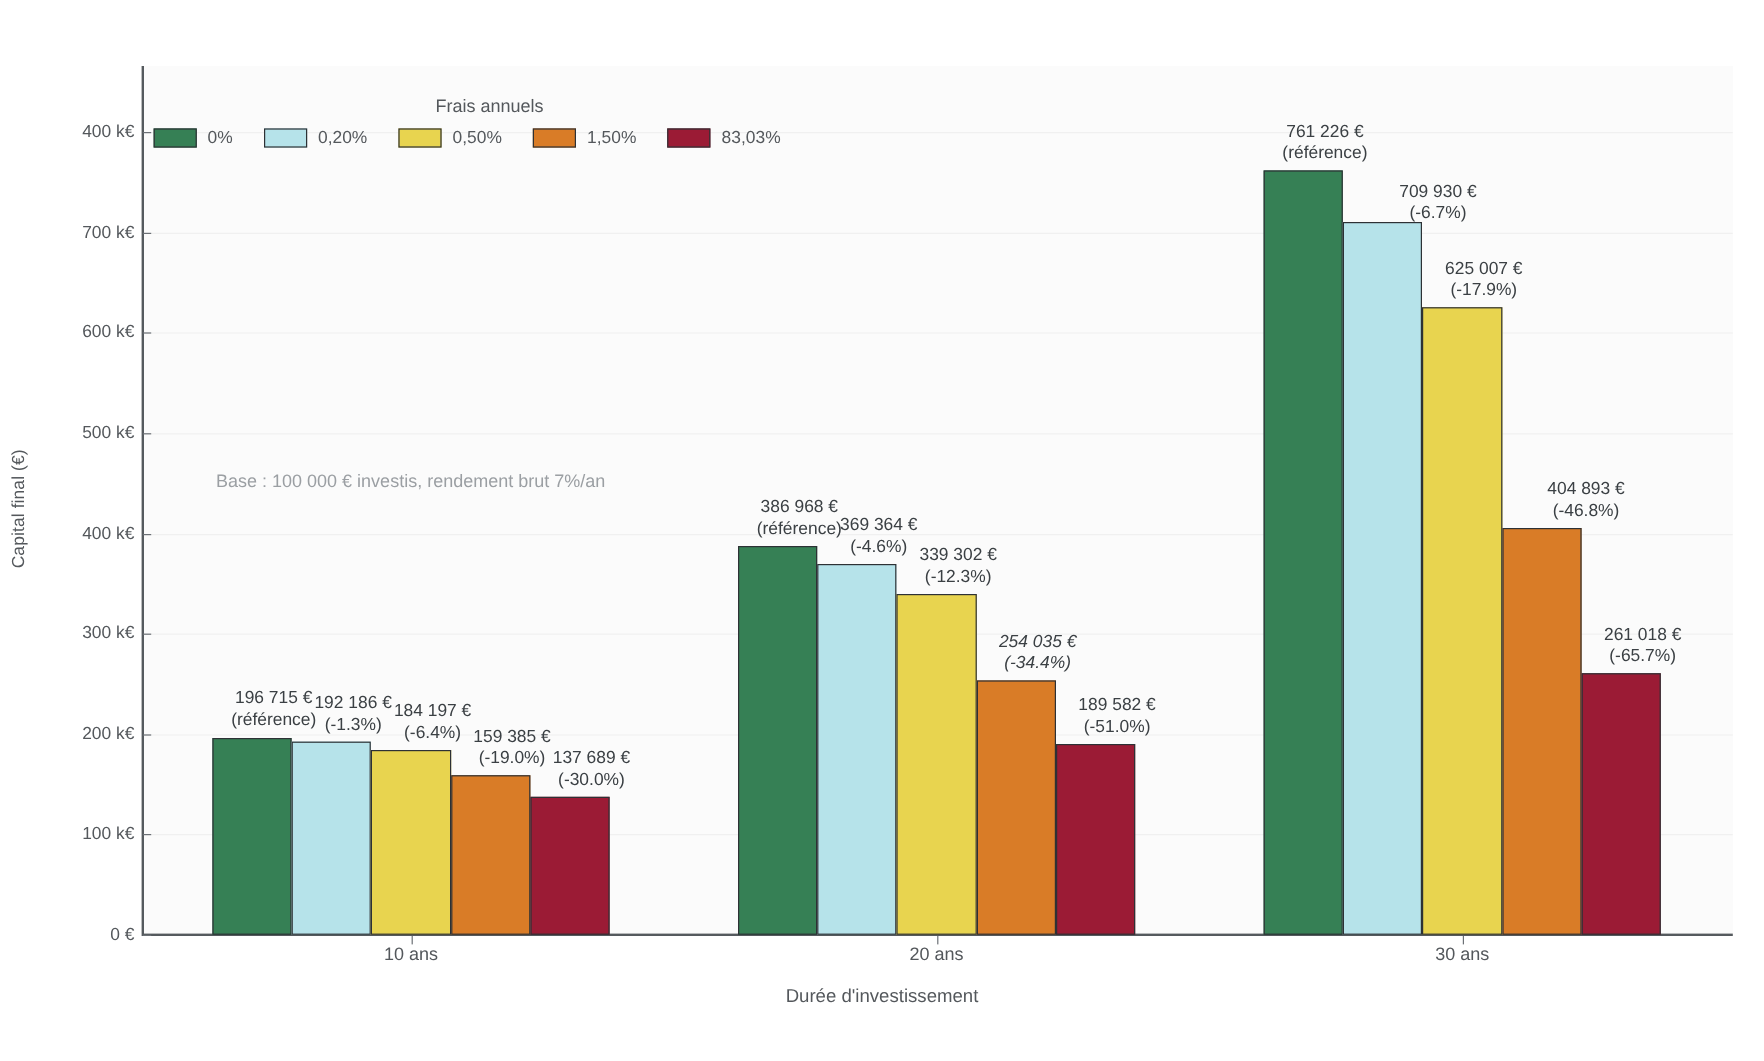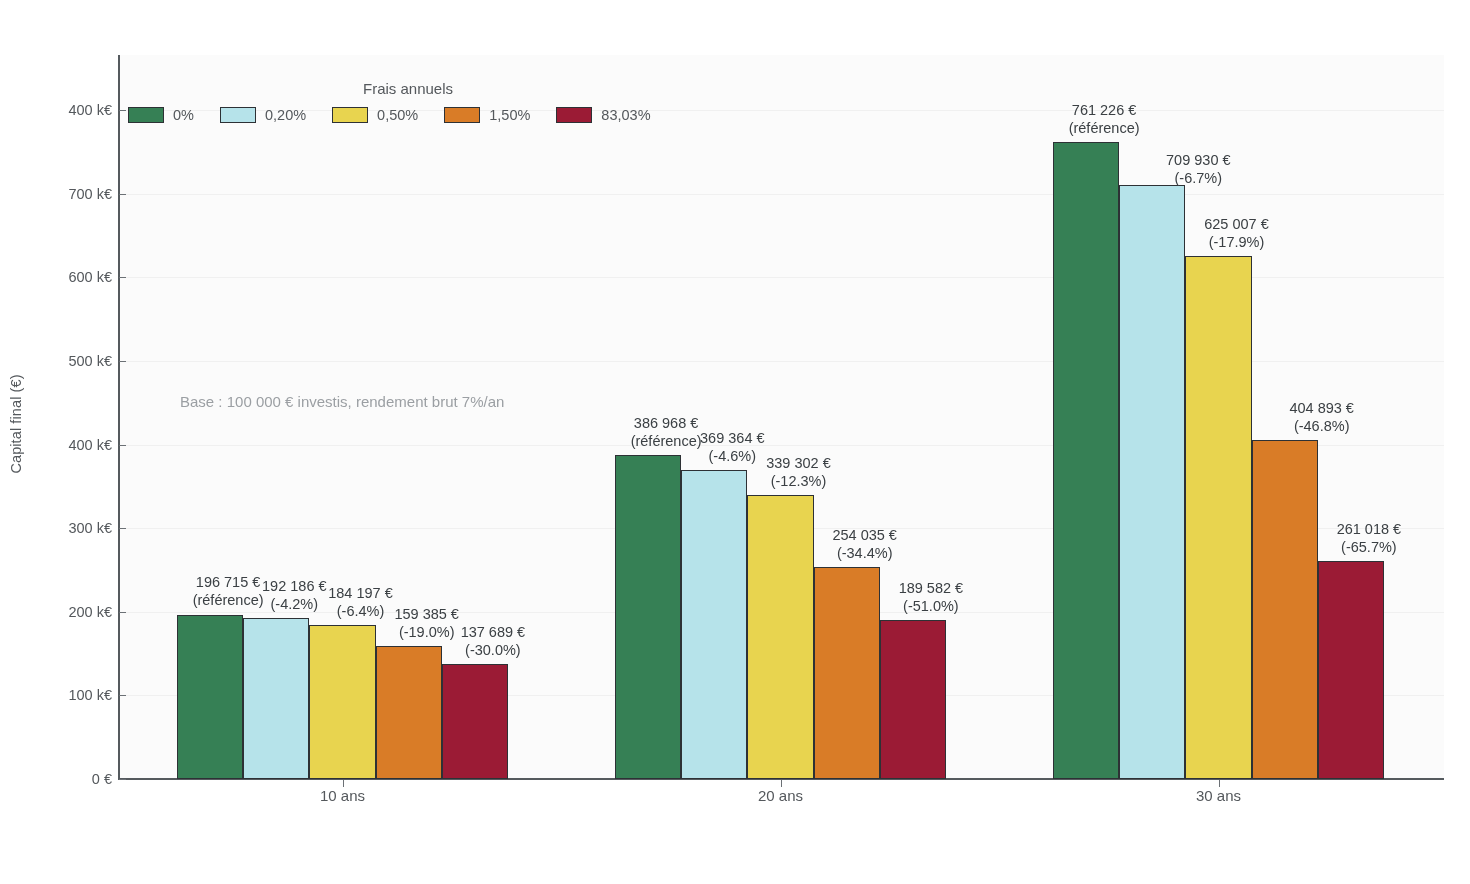--- a/index.html
+++ b/index.html
@@ -262,21 +262,21 @@
       <div class="bar" title="30 ans / 2,50% : 261 018 €" style="left: 1198.8px; width: 66.2px; height: 218.276px; background: rgb(155, 27, 53);"></div>
     </div>
 
   <div id="bar-labels">
       <div class="bar-label" style="left: 228.1px; top: 573.497px;">
         <div>196 715 €</div>
         <div>(référence)</div>
       </div>
       <div class="bar-label" style="left: 294.3px; top: 577.284px;">
         <div>192 186 €</div>
-        <div>(-4.2%)</div>
+        <div>(-1.3%)</div>
       </div>
       <div class="bar-label" style="left: 360.5px; top: 583.965px;">
         <div>184 197 €</div>
         <div>(-6.4%)</div>
       </div>
       <div class="bar-label" style="left: 426.7px; top: 604.714px;">
         <div>159 385 €</div>
         <div>(-19.0%)</div>
       </div>
       <div class="bar-label" style="left: 492.9px; top: 622.858px;">
@@ -288,21 +288,21 @@
         <div>(référence)</div>
       </div>
       <div class="bar-label" style="left: 732.3px; top: 429.119px;">
         <div>369 364 €</div>
         <div>(-4.6%)</div>
       </div>
       <div class="bar-label" style="left: 798.5px; top: 454.259px;">
         <div>339 302 €</div>
         <div>(-12.3%)</div>
       </div>
-      <div class="bar-label" style="left: 864.7px; top: 525.563px;">
+      <div class="bar-label" style="left: 864.7px; top: 525.563px; font-style: italic;">
         <div>254 035 €</div>
         <div>(-34.4%)</div>
       </div>
       <div class="bar-label" style="left: 930.9px; top: 579.462px;">
         <div>189 582 €</div>
         <div>(-51.0%)</div>
       </div>
       <div class="bar-label" style="left: 1104.1px; top: 101.425px;">
         <div>761 226 €</div>
         <div>(référence)</div>
@@ -326,20 +326,21 @@
     </div>
 
   <div id="x-ticks">
       <div class="x-tick-mark" style="left: 342.5px;"></div>
       <div class="x-tick-label" style="left: 342.5px;">10 ans</div>
       <div class="x-tick-mark" style="left: 780.5px;"></div>
       <div class="x-tick-label" style="left: 780.5px;">20 ans</div>
       <div class="x-tick-mark" style="left: 1218.5px;"></div>
       <div class="x-tick-label" style="left: 1218.5px;">30 ans</div>
     </div>
+  <div class="x-axis-title">Durée d'investissement</div>
 
   <div class="legend">
     <div class="legend-title">Frais annuels</div>
     <div class="legend-items" id="legend-items">
         <div class="legend-item">
           <span class="legend-swatch" style="background: rgb(54, 128, 85);"></span>
           <span class="legend-label">0%</span>
         </div>
         <div class="legend-item">
           <span class="legend-swatch" style="background: rgb(182, 227, 234);"></span>

